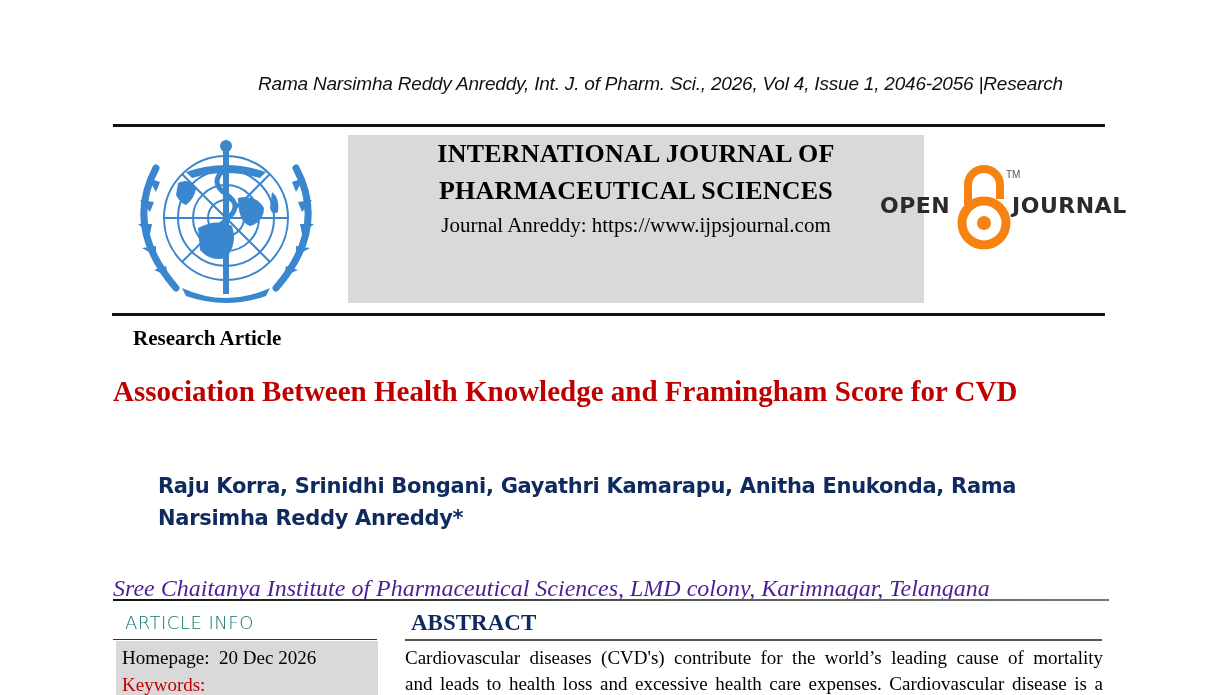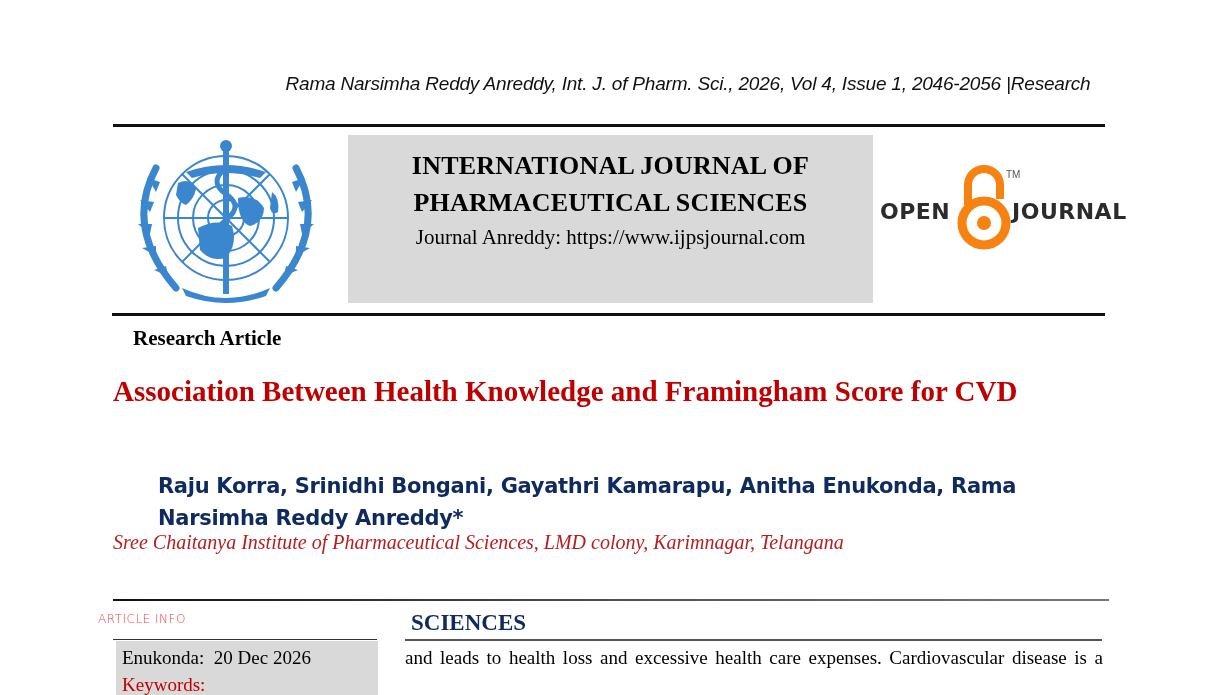--- a/index.html
+++ b/index.html
@@ -1,39 +1,39 @@
 <!DOCTYPE html>
 <html><head>
 <meta charset="utf-8">
 <style>
   html, body { margin: 0; padding: 0; background: #ffffff; }
   body { width: 1220px; height: 695px; position: relative; overflow: hidden; font-family: "Liberation Serif", serif; color: #000; }
   .abs { position: absolute; }
   .running-head {
     left: 258px; top: 73px; width: 860px;
     font-family: "Liberation Sans", sans-serif; font-style: italic;
-    font-size: 19px; color: #111; white-space: nowrap; letter-spacing: -0.2px; text-align: center;
+    font-size: 19px; color: #111; white-space: nowrap; letter-spacing: -0.2px;
   }
   .rule-top { left: 113px; top: 124px; width: 992px; height: 3px; background: #111; }
   .rule-mid { left: 112px; top: 313px; width: 993px; height: 3px; background: #111; }
   .logo { left: 126px; top: 138px; width: 200px; height: 168px; }
   .journal-box {
-    left: 348px; top: 135px; width: 525px; height: 168px; background: #d9d9d9;
-    text-align: center; box-sizing: border-box; padding-top: 12px;
+    left: 348px; top: 135px; width: 576px; height: 168px; background: #d9d9d9;
+    text-align: center; box-sizing: border-box; padding-top: 0;
   }
   .journal-title { font-weight: bold; font-size: 26px; line-height: 37px; letter-spacing: 0.2px; }
   .journal-line { font-size: 21px; line-height: 33px; }
   .oa { left: 880px; top: 165px; width: 230px; height: 85px; }
-  .oa-text { position: absolute; top: 34px; font-family: "DejaVu Sans", sans-serif; font-weight: bold; font-size: 22px; color: #2b2b2b; letter-spacing: 0.5px; }
+  .oa-text { position: absolute; top: 28px; font-family: "DejaVu Sans", sans-serif; font-weight: bold; font-size: 22px; color: #2b2b2b; letter-spacing: 0.5px; }
   .section-label { left: 113px; top: 326px; font-weight: bold; font-size: 21px; margin-left: 20px; }
   .article-title { left: 113px; top: 370px; width: 960px; color: #c00000; font-weight: bold; font-size: 29px; line-height: 43px; }
   .authors { left: 113px; top: 470px; width: 960px; color: #0e2a5e; font-family: "DejaVu Sans", sans-serif; font-weight: bold; font-size: 21px; line-height: 32px; letter-spacing: -0.3px; margin-left: 45px; }
-  .affiliation { left: 113px; top: 531px; font-style: italic; font-size: 20px; color: #b91c1c; }
+  .affiliation { left: 113px; top: 575px; font-style: italic; font-size: 24px; color: #4c1d95; }
   .rule-aff { left: 113px; top: 599px; width: 996px; height: 2px; background: linear-gradient(90deg, #111 0%, #555 55%, #777 100%); }
-  .info-head { left: 98px; top: 612px; font-family: "DejaVu Sans", sans-serif; font-size: 12px; font-weight: 300; color: #ef4444; letter-spacing: 0.5px; }
+  .info-head { left: 125px; top: 612px; font-family: "DejaVu Sans", sans-serif; font-size: 18px; font-weight: 300; color: #0f766e; letter-spacing: 0.5px; }
   .info-rule { left: 113px; top: 639px; width: 264px; height: 1px; background: #333; }
   .info-box { left: 116px; top: 641px; width: 262px; height: 60px; background: #d9d9d9; box-sizing: border-box; padding: 3px 6px; }
   .info-line { font-size: 19px; line-height: 27px; white-space: nowrap; }
   .kw { color: #c00000; }
   .abstract-head { left: 411px; top: 610px; font-weight: bold; font-size: 23px; color: #0e2a5e; }
   .abstract-rule { left: 405px; top: 639px; width: 697px; height: 2px; background: #555; }
   .abstract-text { left: 405px; top: 645px; width: 698px; font-size: 19px; line-height: 26px; text-align: justify; text-align-last: justify; }
 </style>
 </head>
 <body>
@@ -110,23 +110,24 @@
 <div class="abs authors">Raju Korra, Srinidhi Bongani, Gayathri Kamarapu, Anitha Enukonda, Rama Narsimha Reddy Anreddy*</div>
 
 <div class="abs affiliation">Sree Chaitanya Institute of Pharmaceutical Sciences, LMD colony, Karimnagar, Telangana</div>
 
 <div class="abs rule-aff"></div>
 
 <div class="abs info-head">ARTICLE INFO</div>
 <div class="abs info-rule"></div>
 <div class="abs info-box">
   <div class="info-line">
-    <span>Enukonda:</span>&nbsp;
+    <span>Homepage:</span>&nbsp;
     <span>20 Dec 2026</span>
   </div>
   <div class="info-line kw">Keywords:</div>
 </div>
 
-<div class="abs abstract-head">SCIENCES</div>
+<div class="abs abstract-head">ABSTRACT</div>
 <div class="abs abstract-rule"></div>
 <div class="abs abstract-text">
+  <div>Cardiovascular diseases (CVD's) contribute for the world’s leading cause of mortality</div>
   <div>and leads to health loss and excessive health care expenses. Cardiovascular disease is a</div>
 </div>
 
 </body></html>

